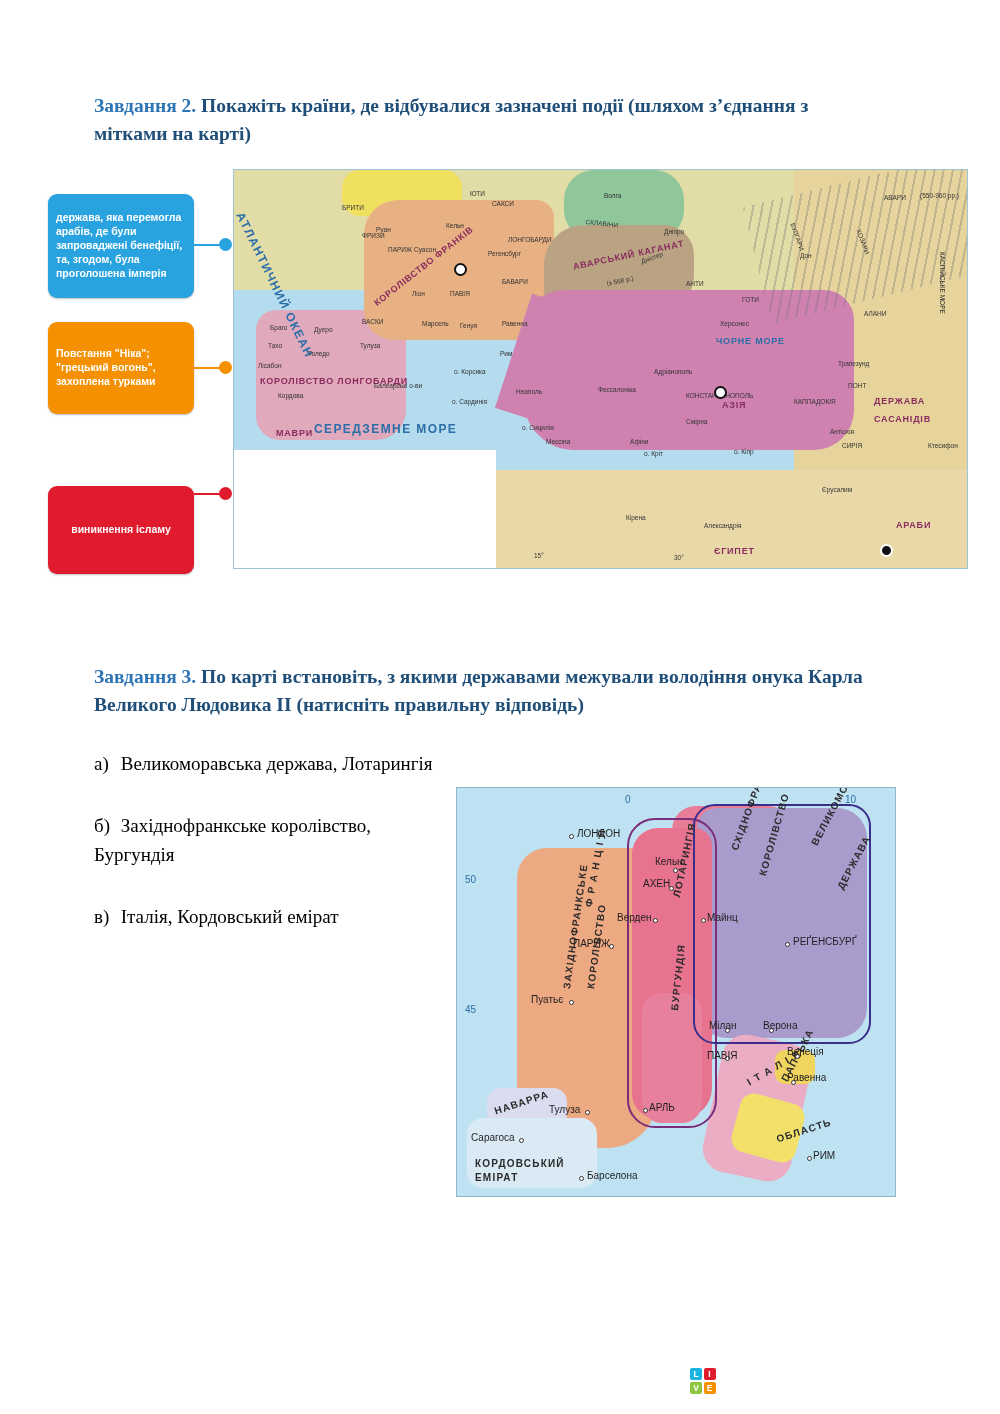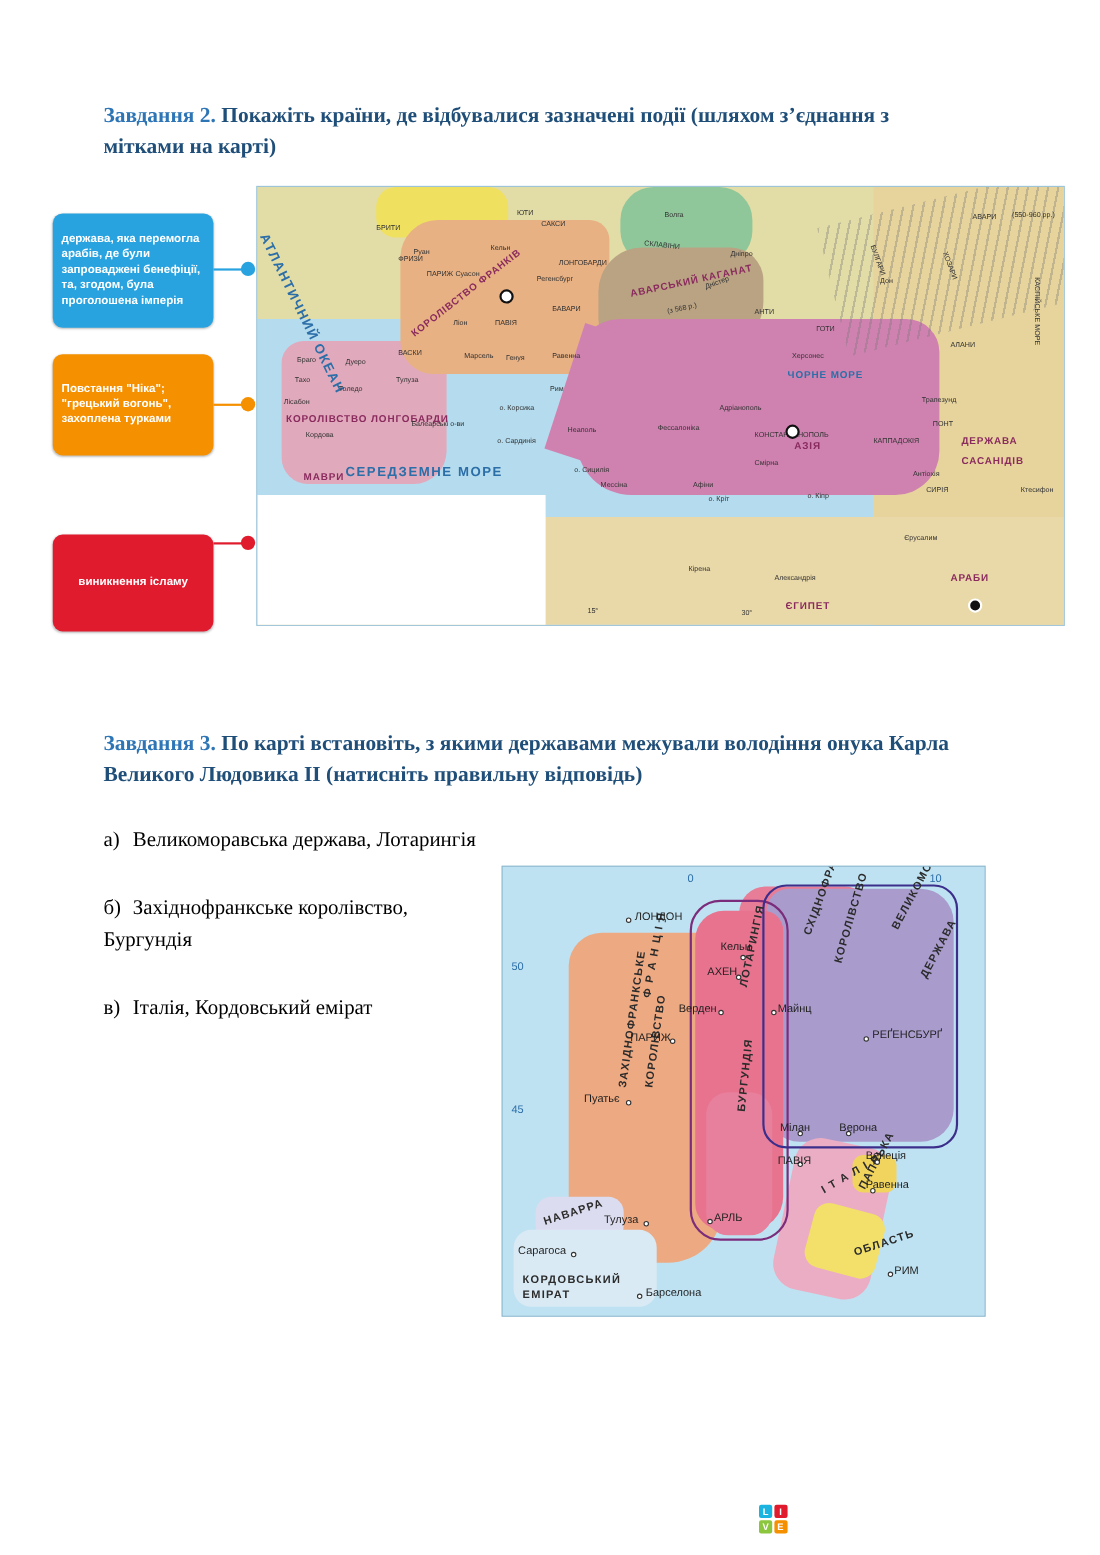--- a/index.html
+++ b/index.html
@@ -368,21 +368,21 @@
       <div class="map-text small" style="left: 650px; top: 24px;">АВАРИ</div>
       <div class="map-text small" style="left: 686px; top: 22px;">(550-960 рр.)</div>
       <div class="map-text small" style="left: 630px; top: 140px;">АЛАНИ</div>
       <div class="map-text small" style="left: 712px; top: 82px; transform: rotate(90deg); transform-origin: left top;">КАСПІЙСЬКЕ МОРЕ</div>
       <div class="map-text small" style="left: 508px; top: 126px;">ГОТИ</div>
       <div class="map-text mid" style="left: 488px; top: 230px;">АЗІЯ</div>
       <div class="map-text small" style="left: 560px; top: 228px;">КАППАДОКІЯ</div>
       <div class="map-text mid" style="left: 640px; top: 226px;">ДЕРЖАВА</div>
       <div class="map-text mid" style="left: 640px; top: 244px;">САСАНІДІВ</div>
       <div class="map-text small" style="left: 608px; top: 272px;">СИРІЯ</div>
-      <div class="map-text mid" style="left: 630px; top: 350px;">АРАБИ</div>
+      <div class="map-text mid" style="left: 662px; top: 350px;">АРАБИ</div>
       <div class="map-text mid" style="left: 480px; top: 376px;">ЄГИПЕТ</div>
       <div class="map-text mid" style="left: 42px; top: 258px;">МАВРИ</div>
       <div class="map-text small" style="left: 128px; top: 148px;">ВАСКИ</div>
       <div class="map-text small" style="left: 154px; top: 76px;">ПАРИЖ</div>
       <div class="map-text small" style="left: 142px; top: 56px;">Руан</div>
       <div class="map-text small" style="left: 180px; top: 76px;">Суасон</div>
       <div class="map-text small" style="left: 212px; top: 52px;">Кельн</div>
       <div class="map-text small" style="left: 254px; top: 80px;">Регенсбург</div>
       <div class="map-text small" style="left: 178px; top: 120px;">Ліон</div>
       <div class="map-text small" style="left: 216px; top: 120px;">ПАВІЯ</div>

